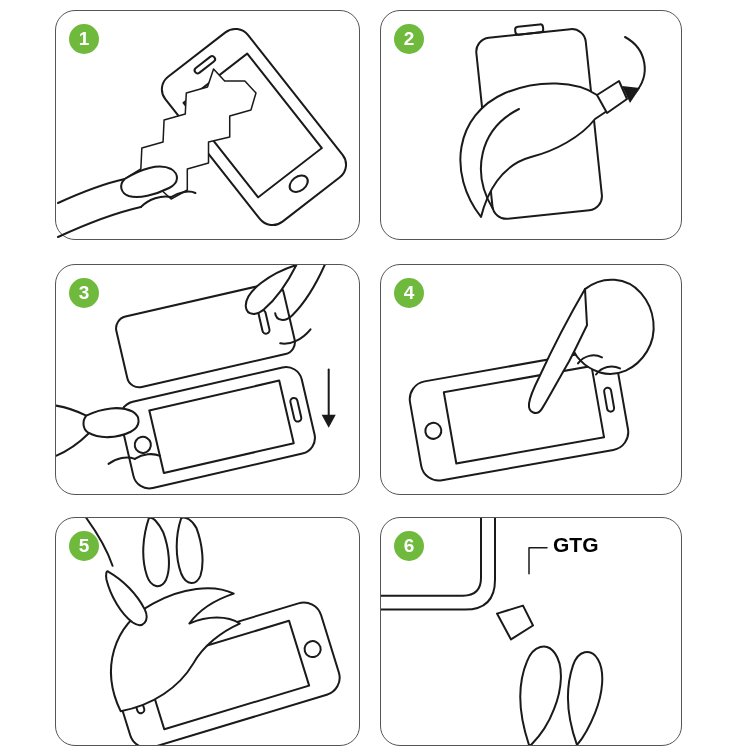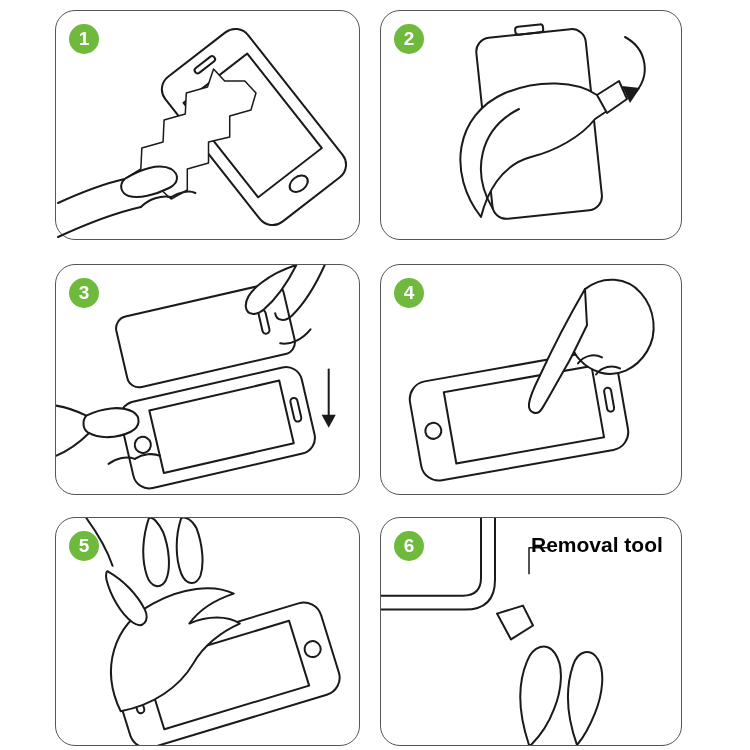--- a/index.html
+++ b/index.html
@@ -144,18 +144,18 @@
         <path class="s" d="M -4,78 L 82,78 Q 100,78 100,60 L 100,-6"></path>
       </g>
       <polygon class="sf" points="116,96 142,88 152,108 130,122"></polygon>
       <g>
         <path class="sf" d="M 196,228 C 186,200 184,172 192,148 C 197,133 210,130 217,142 C 224,154 222,176 214,196 C 208,211 202,221 196,228 Z"></path>
         <path class="sf" d="M 148,228 C 138,198 136,168 146,144 C 152,128 166,124 174,136 C 183,149 181,172 173,192 C 167,208 158,220 150,228 Z"></path>
       </g>
       <path class="s thin" d="M 166,30 L 148,30 L 148,56"></path>
     </svg>
     <div class="gtg-label">
-      <span class="l2">Removal tool</span>
+      <span class="l1">GTG</span>
     </div>
     <div class="badge">6</div>
   </div>
 
 </div>
 
 </body></html>

